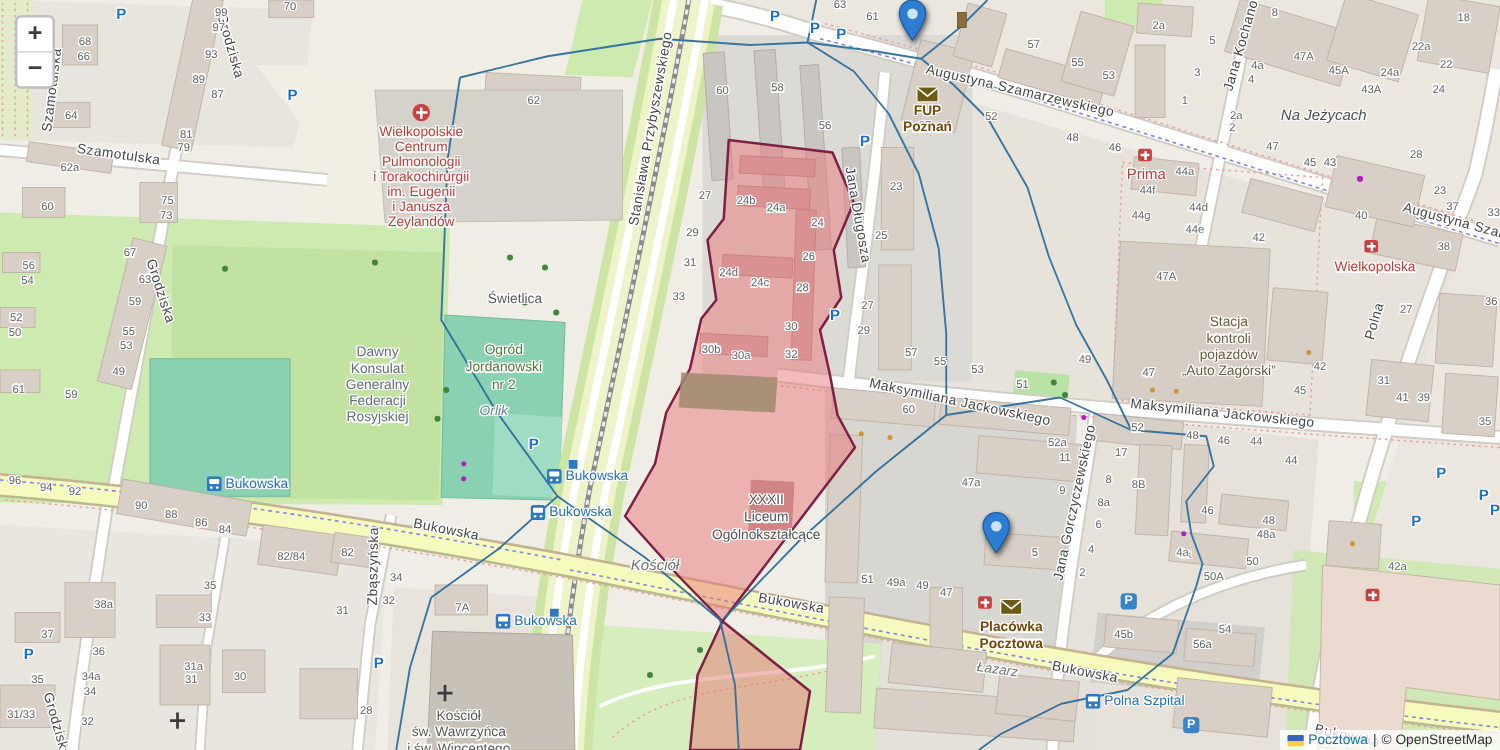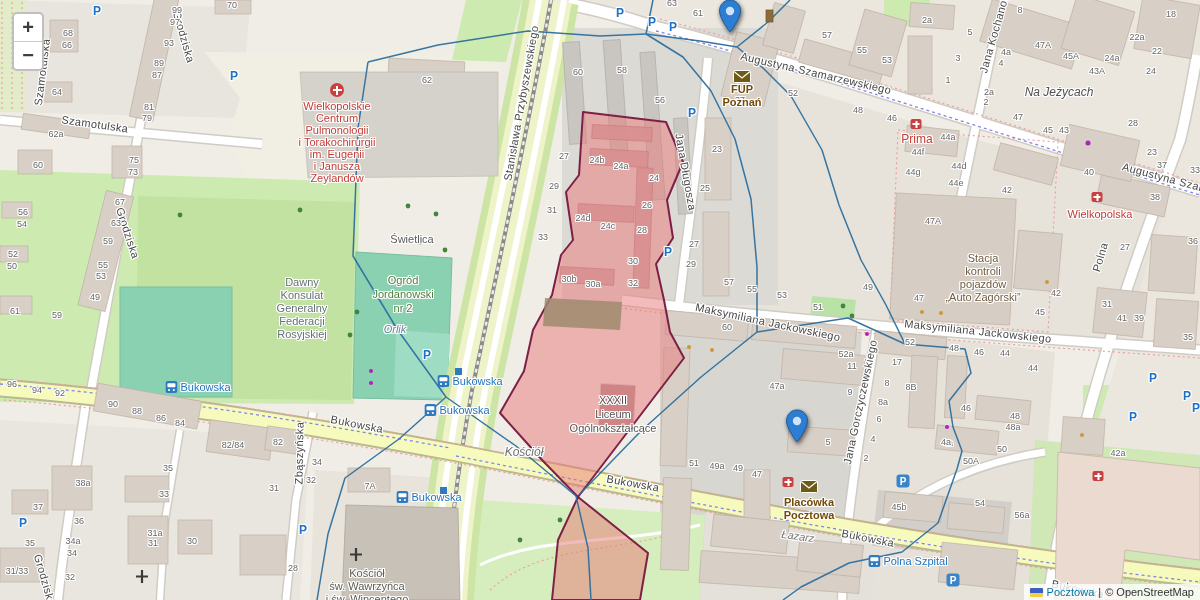--- a/index.html
+++ b/index.html
@@ -283,35 +283,35 @@
       <div class="slabel halo" style="left: 357px; top: 424px; transform: translate(-50%, -50%) rotate(11deg);">Bukowska</div>
       <div class="slabel halo" style="left: 633px; top: 483px; transform: translate(-50%, -50%) rotate(10deg);">Bukowska</div>
       <div class="slabel halo" style="left: 868px; top: 538px; transform: translate(-50%, -50%) rotate(11deg);">Bukowska</div>
       <div class="slabel halo" style="left: 1078px; top: 589px; transform: translate(-50%, -50%) rotate(12deg);">Bukowska</div>
       <div class="slabel halo" style="left: 999px; top: 16px; transform: translate(-50%, -50%) rotate(-74deg);">Jana Kochanowskiego</div>
       <div class="bnum halo" style="left: 232px; top: 5px;">70</div>
       <div class="bnum halo" style="left: 177px; top: 10px;">99</div>
       <div class="bnum halo" style="left: 175px; top: 22px;">97</div>
       <div class="bnum halo" style="left: 169px; top: 43px;">93</div>
       <div class="bnum halo" style="left: 159px; top: 63px;">89</div>
-      <div class="bnum halo" style="left: 157px; top: 75px;">87</div>
+      <div class="bnum halo" style="left: 174px; top: 75px;">87</div>
       <div class="bnum halo" style="left: 68px; top: 33px;">68</div>
       <div class="bnum halo" style="left: 67px; top: 45px;">66</div>
       <div class="bnum halo" style="left: 57px; top: 92px;">64</div>
       <div class="bnum halo" style="left: 149px; top: 107px;">81</div>
       <div class="bnum halo" style="left: 147px; top: 118px;">79</div>
       <div class="bnum halo" style="left: 56px; top: 134px;">62a</div>
       <div class="bnum halo" style="left: 38px; top: 165px;">60</div>
       <div class="bnum halo" style="left: 134px; top: 160px;">75</div>
       <div class="bnum halo" style="left: 133px; top: 172px;">73</div>
       <div class="bnum halo" style="left: 23px; top: 212px;">56</div>
       <div class="bnum halo" style="left: 22px; top: 224px;">54</div>
       <div class="bnum halo" style="left: 13px; top: 254px;">52</div>
       <div class="bnum halo" style="left: 12px; top: 266px;">50</div>
-      <div class="bnum halo" style="left: 120px; top: 202px; text-align: center;">67</div>
+      <div class="bnum halo" style="left: 104px; top: 202px; text-align: center;">67</div>
       <div class="bnum halo" style="left: 116px; top: 223px;">63</div>
       <div class="bnum halo" style="left: 108px; top: 241px;">59</div>
       <div class="bnum halo" style="left: 103px; top: 265px;">55</div>
       <div class="bnum halo" style="left: 101px; top: 276px;">53</div>
       <div class="bnum halo" style="left: 95px; top: 297px;">49</div>
       <div class="bnum halo" style="left: 15px; top: 311px;">61</div>
       <div class="bnum halo" style="left: 57px; top: 315px;">59</div>
       <div class="bnum halo" style="left: 12px; top: 384px;">96</div>
       <div class="bnum halo" style="left: 37px; top: 390px;">94</div>
       <div class="bnum halo" style="left: 60px; top: 393px;">92</div>
@@ -440,21 +440,21 @@
       <div class="bnum halo" style="left: 1107px; top: 304px;">31</div>
       <div class="bnum halo" style="left: 1122px; top: 318px;">41</div>
       <div class="bnum halo" style="left: 1139px; top: 318px;">39</div>
       <div class="bnum halo" style="left: 1188px; top: 337px;">35</div>
       <div class="bnum halo" style="left: 1118px; top: 453px;">42a</div>
       <div class="bnum halo" style="left: 757px; top: 474px;">47</div>
       <div class="bnum halo" style="left: 828px; top: 442px;">5</div>
       <div class="bnum halo" style="left: 866px; top: 458px;">2</div>
       <div class="bnum halo" style="left: 946px; top: 442px;">4a</div>
       <div class="bnum halo" style="left: 899px; top: 507px;">45b</div>
-      <div class="bnum halo" style="left: 1010px; top: 515px; padding-left: 24px;">56a</div>
+      <div class="bnum halo" style="left: 962px; top: 515px;">56a</div>
       <div class="bnum halo" style="left: 980px; top: 503px;">54</div>
       <div class="bnum halo" style="left: 694px; top: 463px;">51</div>
       <div class="bnum halo" style="left: 717px; top: 466px;">49a</div>
       <div class="bnum halo" style="left: 738px; top: 468px;">49</div>
       <div class="plabel halo" style="left: 337px; top: 100px; color: rgb(195, 59, 54); line-height: 12px; transform: translateX(-50%);">
         <div>Wielkopolskie</div>
         <div>Centrum</div>
         <div>Pulmonologii</div>
         <div>i Torakochirurgii</div>
         <div>im. Eugenii</div>

